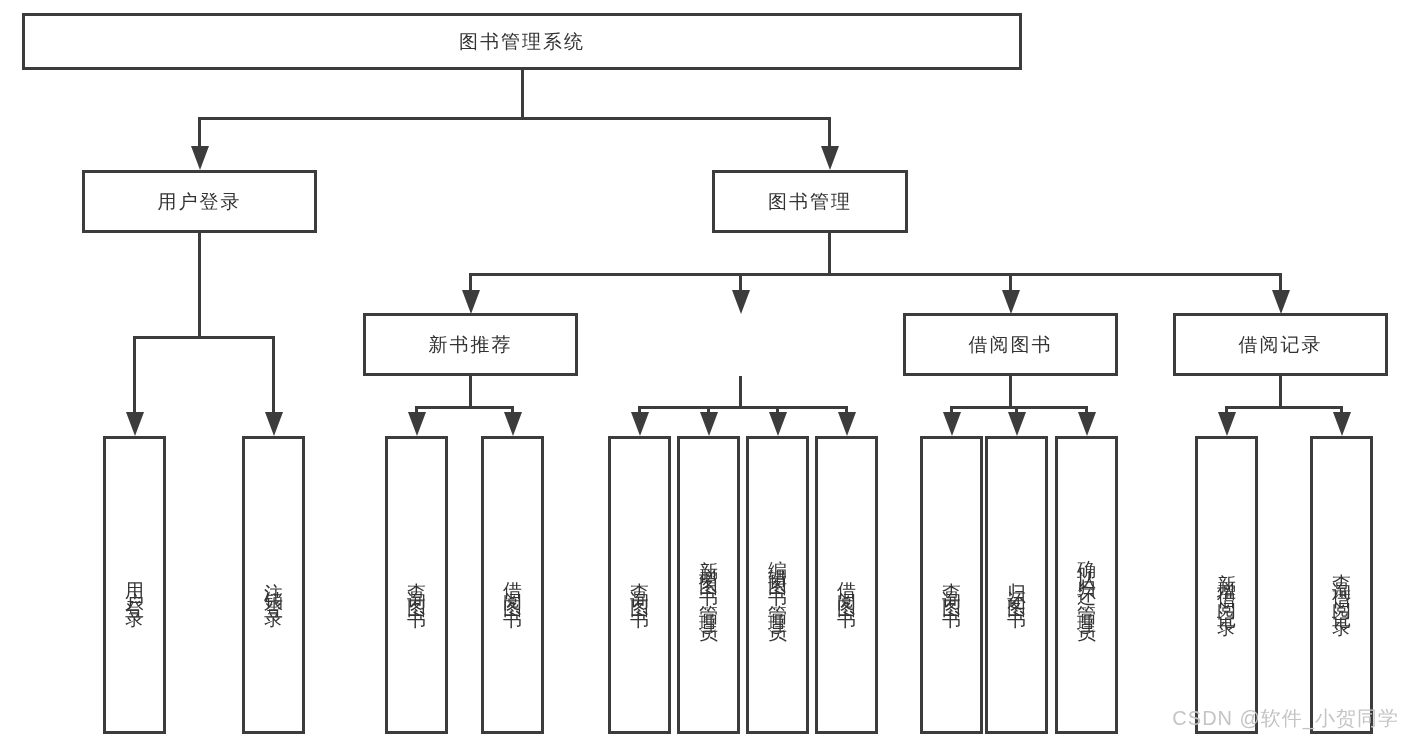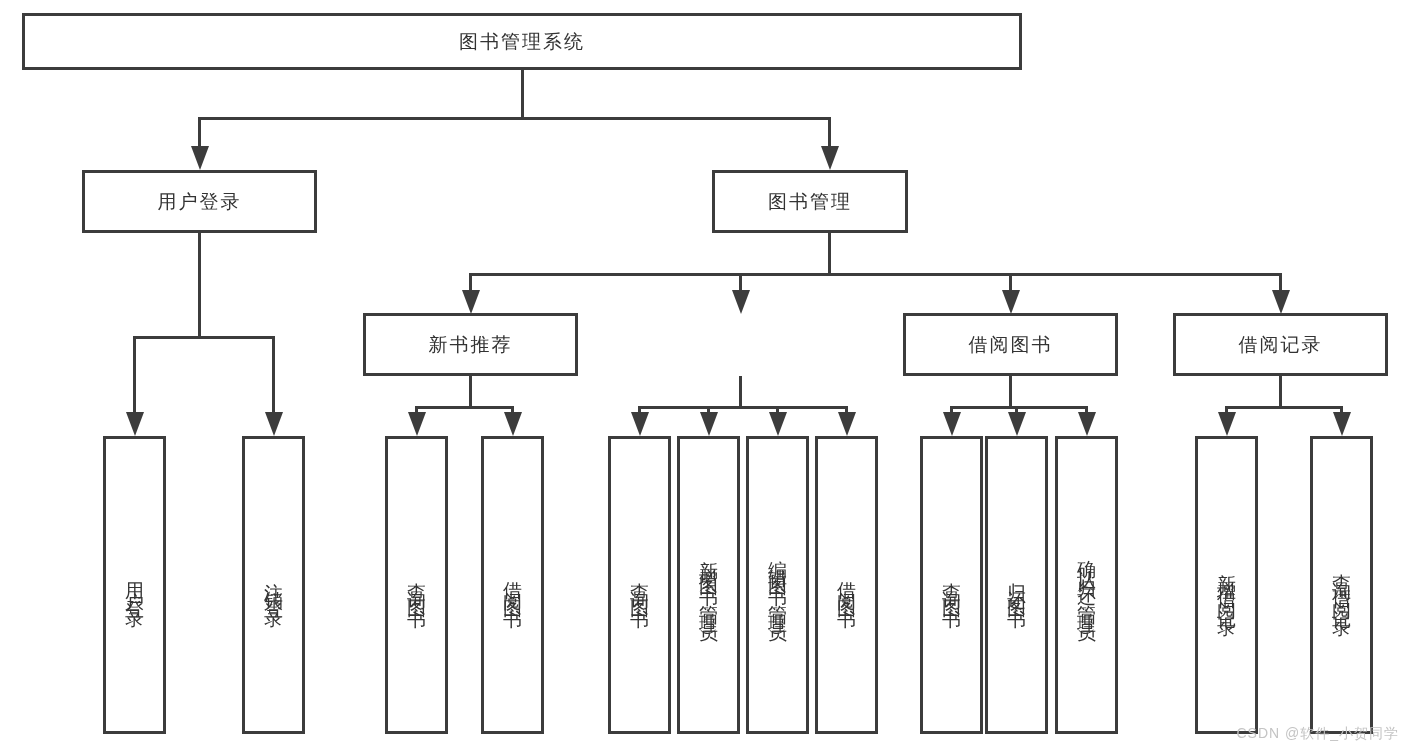--- a/index.html
+++ b/index.html
@@ -17,22 +17,22 @@
   .node .lbl{font-size:19px;letter-spacing:2px;white-space:nowrap;}
   .node.v .lbl{writing-mode:vertical-rl;text-orientation:mixed;letter-spacing:9px;}
   .vline{position:absolute;width:3px;background:var(--line,#3c3c3c);}
   .hline{position:absolute;height:3px;background:var(--line,#3c3c3c);}
   .arrow{
     position:absolute;width:0;height:0;
     border-left:9px solid transparent;border-right:9px solid transparent;
     border-top:24px solid var(--line,#3c3c3c);
   }
   .watermark{
-    position:absolute;right:6px;bottom:4px;
-    font-size:14px;letter-spacing:1px;color:var(--wm,#c4c4c4);
+    position:absolute;right:6px;bottom:15px;
+    font-size:20px;letter-spacing:1px;color:var(--wm,#c4c4c4);
   }
 </style>
 </head>
 <body>
 
 <div id="canvas">
 
   <div class="vline" style="left:520.5px;top:70px;height:50px"></div>
   <div class="hline" style="left:198px;top:117px;width:633px"></div>
   <div class="vline" style="left:198px;top:120px;height:28px"></div>

